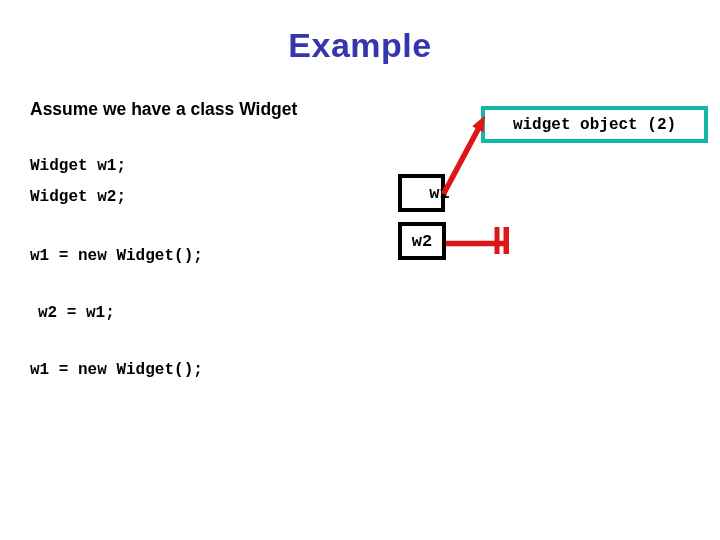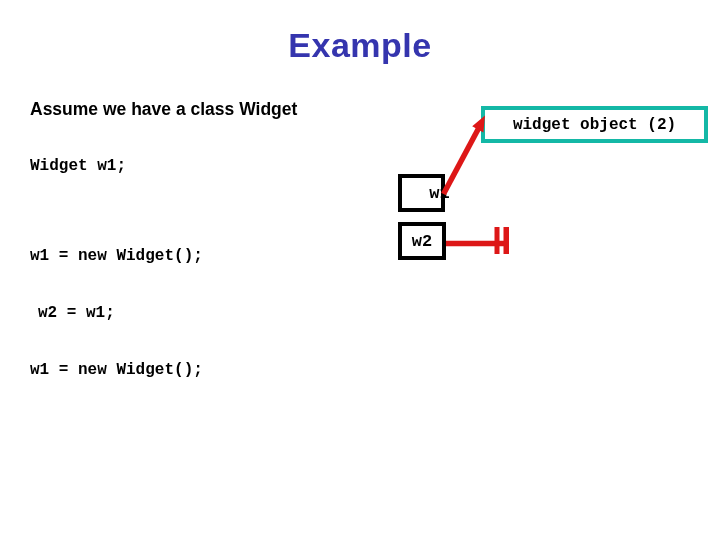--- a/index.html
+++ b/index.html
@@ -99,20 +99,21 @@
 <body>
 
 <div class="slide">
 
   <h1 class="title" style="color: rgb(53, 53, 174);">Example</h1>
 
   <div class="subtitle">Assume we have a class Widget</div>
 
   <div class="code code-0" style="color: rgb(0, 0, 0);">Widget w1;</div>
 
+  <div class="code code-1" style="color: rgb(0, 0, 0);">Widget w2;</div>
 
   <div class="code code-2" style="color: rgb(0, 0, 0);">w1 = new Widget();</div>
 
   <div class="code code-3" style="color: rgb(0, 0, 0); margin-left: 8px;">w2 = w1;</div>
 
   <div class="code code-4" style="color: rgb(0, 0, 0);">w1 = new Widget();</div>
 
 
   <div class="obj-box">
     <span>widget object (2)</span>

